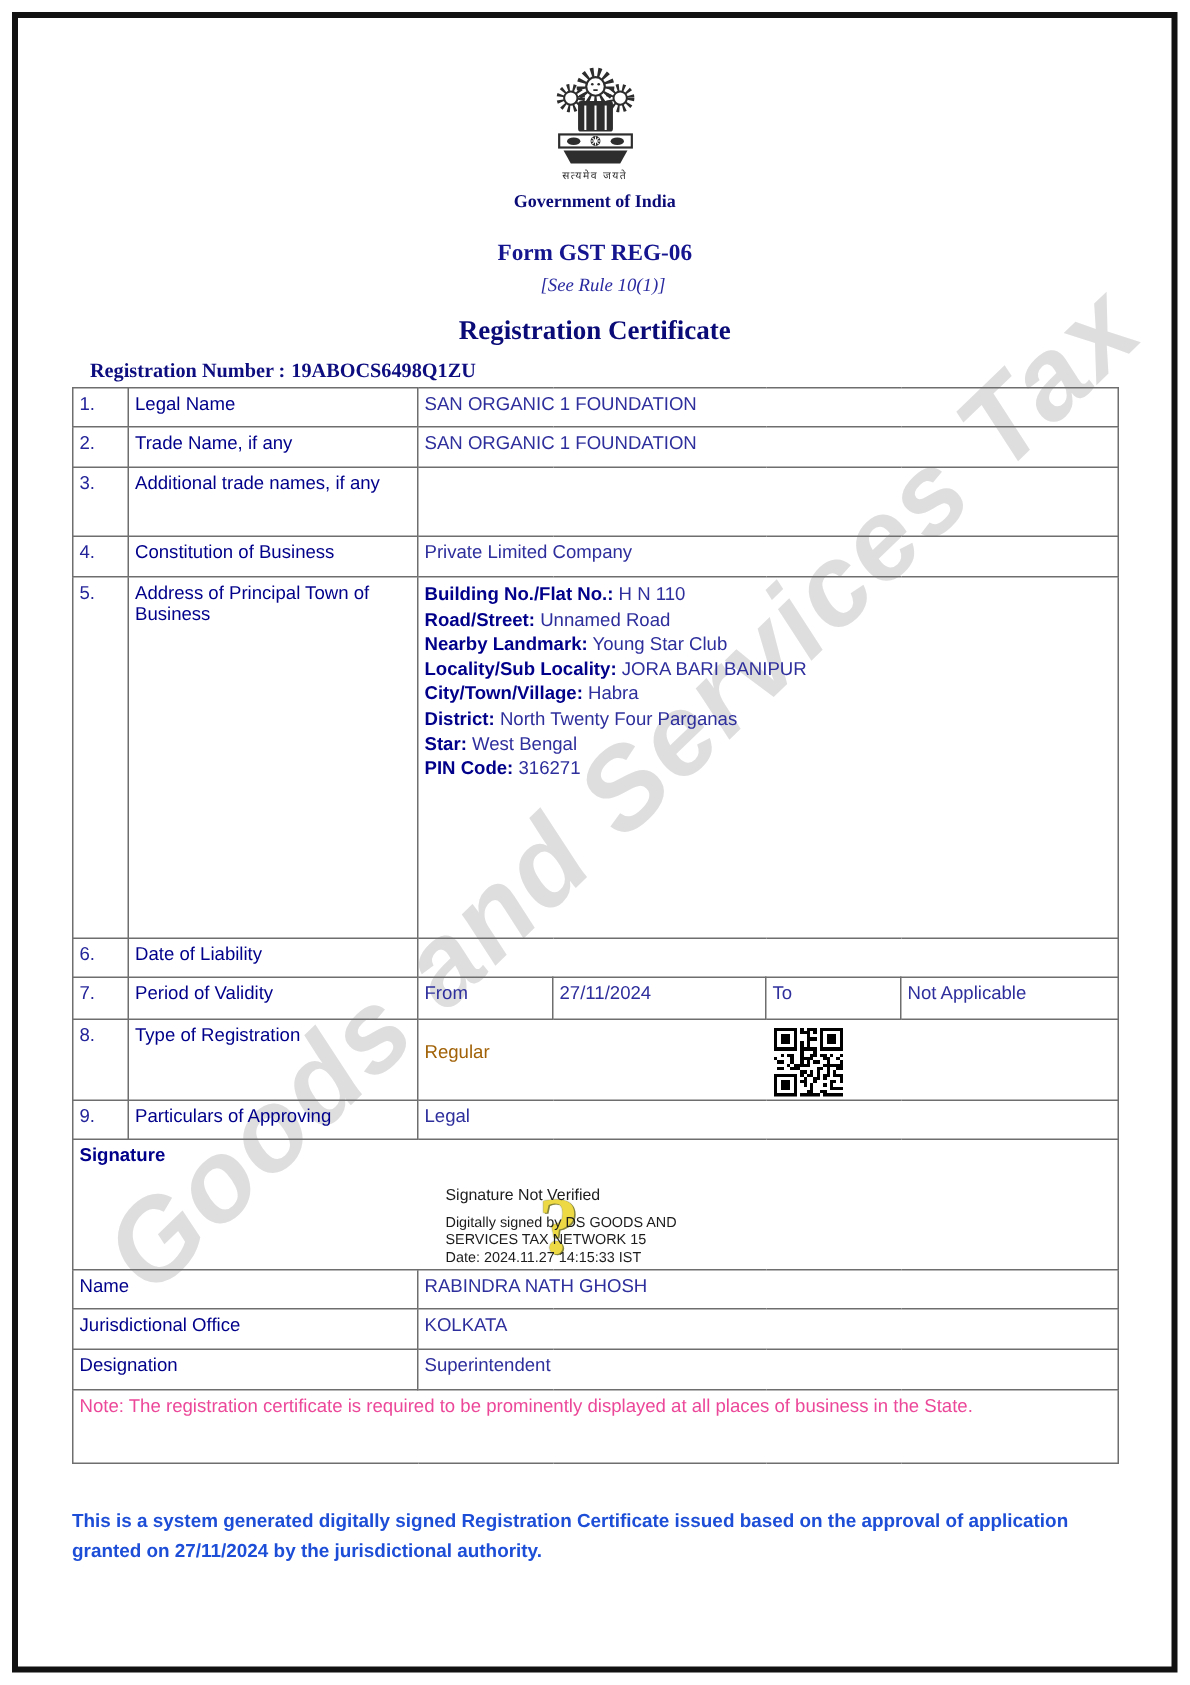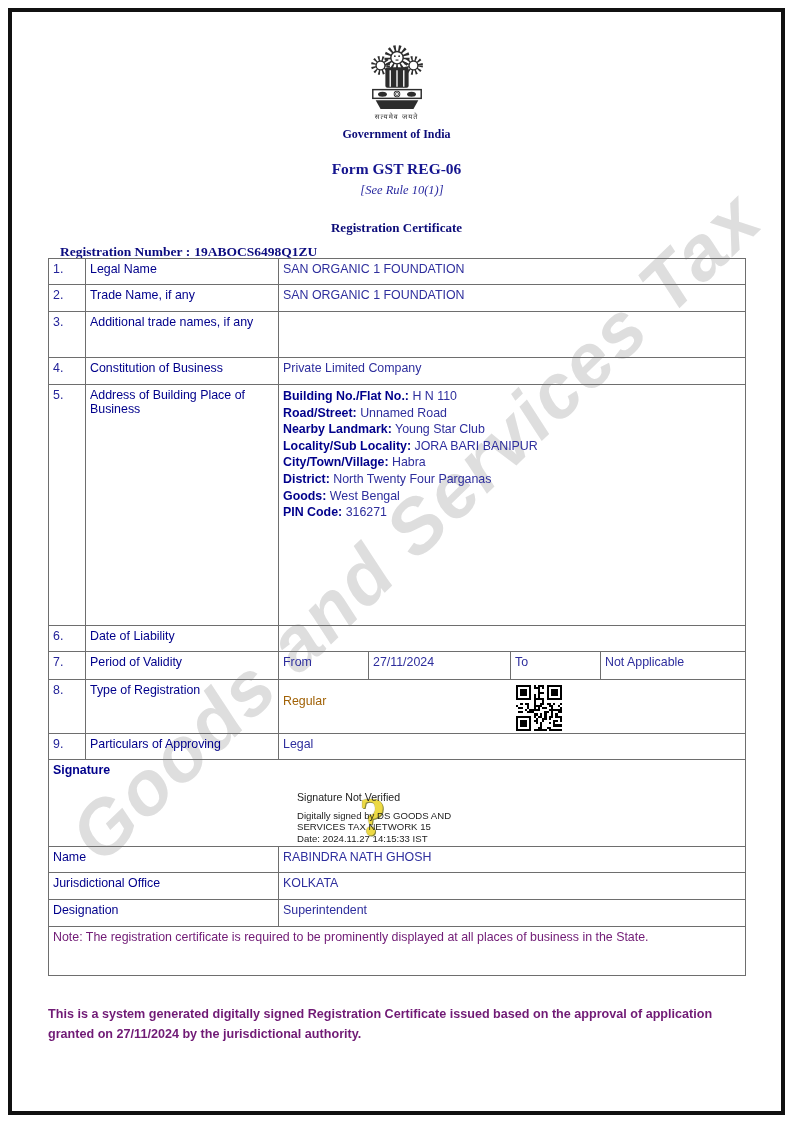--- a/index.html
+++ b/index.html
@@ -27,21 +27,21 @@
   .header { position:relative; z-index:1; padding-top:44px; text-align:center;
             font-family:"Liberation Serif", serif; }
   .emblem-wrap { line-height:0; }
   .emblem-caption {
     font-size:7px; line-height:10px; color:#2d2d2d;
     font-family:"DejaVu Sans", sans-serif; letter-spacing:1px;
   }
   .gov-title  { margin-top:5px;  font-size:12px; font-weight:bold; color:#0b0b78; }
   .form-title { margin-top:18px;  font-size:15.5px; font-weight:bold; color:#15158f; }
   .rule-ref   { margin-top:5px;  font-size:12.5px; font-style:italic; color:#2a2aa0;padding-left:11px; }
-  .cert-title { margin-top:22px;  font-size:13px; font-weight:bold; color:#0b0b78; }
+  .cert-title { margin-top:12px;  font-size:18px; font-weight:bold; color:#0b0b78; }
   .reg-number { margin:8px 0 0 60px; text-align:left;
                 font-size:13.5px; font-weight:bold; color:#0d0d80; }
   .reg-number .val { margin-left:4px; }
   
   table.cert {
     position:absolute; left:48px; top:258px; width:697px; z-index:1;
     border-collapse:collapse; table-layout:fixed;
     font-size:12.4px; background:transparent;
   }
   table.cert td {
@@ -69,24 +69,24 @@
     font-family:"Liberation Serif", serif;
     font-size:54px; font-weight:bold; color:#ecd944;
     text-shadow:0 0 1px #6b6b2a, 1px 1px 0 #8a8a40;
   }
   .sig-block {
     position:absolute; left:248px; top:32px; z-index:1;
     color:#1c1c1c; font-size:9.6px; line-height:11.5px;
   }
   .sig-status { font-size:10.6px; margin-bottom:6px; }
   
-  td.note-cell { color:#701a75; font-size:12.4px;margin-left:44px; }
+  td.note-cell { color:#ec4899; font-size:12.4px;margin-left:44px; }
   .footer-note {
     position:absolute; left:48px; top:1004px; width:700px; z-index:1;
-    font-size:12.6px; font-weight:bold; color:#701a75; line-height:20px;
+    font-size:12.6px; font-weight:bold; color:#1d4ed8; line-height:20px;
   }
 </style>
 </head>
 <body>
 
 <div class="page">
   <div class="frame"></div>
 
   <div class="watermark">Goods and Services Tax</div>
 
@@ -156,29 +156,29 @@
         <td class="lbl">Additional trade names, if any</td>
         <td class="val" colspan="4"></td>
       </tr>
       <tr class="h27">
         <td class="sno">4.</td>
         <td class="lbl">Constitution of Business</td>
         <td class="val" colspan="4">Private Limited Company</td>
       </tr>
       <tr class="h241">
         <td class="sno">5.</td>
-        <td class="lbl">Address of Building Place of Business</td>
+        <td class="lbl">Address of Principal Town of Business</td>
         <td class="val" colspan="4">
           <div class="addr-line"><b>Building No./Flat No.:</b> <span>H N 110</span></div>
           <div class="addr-line"><b>Road/Street:</b> <span>Unnamed Road</span></div>
           <div class="addr-line"><b>Nearby Landmark:</b> <span>Young Star Club</span></div>
           <div class="addr-line"><b>Locality/Sub Locality:</b> <span>JORA BARI BANIPUR</span></div>
           <div class="addr-line"><b>City/Town/Village:</b> <span>Habra</span></div>
           <div class="addr-line"><b>District:</b> <span>North Twenty Four Parganas</span></div>
-          <div class="addr-line"><b>Goods:</b> <span>West Bengal</span></div>
+          <div class="addr-line"><b>Star:</b> <span>West Bengal</span></div>
           <div class="addr-line"><b>PIN Code:</b> <span>316271</span></div>
         </td>
       </tr>
       <tr class="h26">
         <td class="sno">6.</td>
         <td class="lbl">Date of Liability</td>
         <td class="val" colspan="4"></td>
       </tr>
       <tr class="h28">
         <td class="sno">7.</td>

